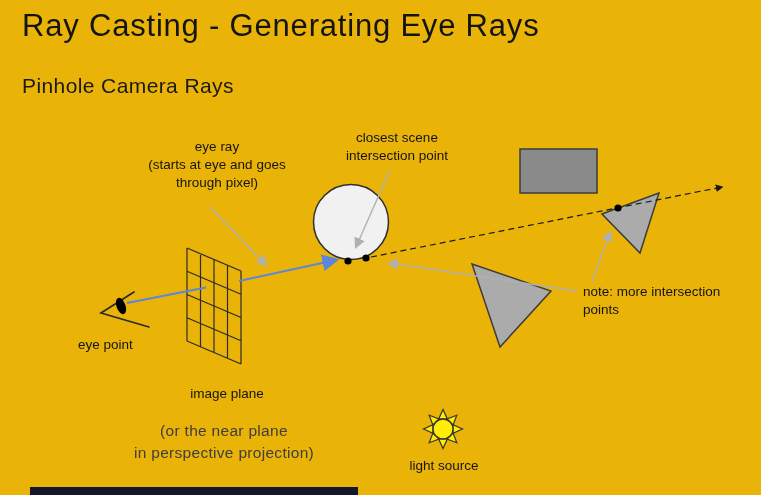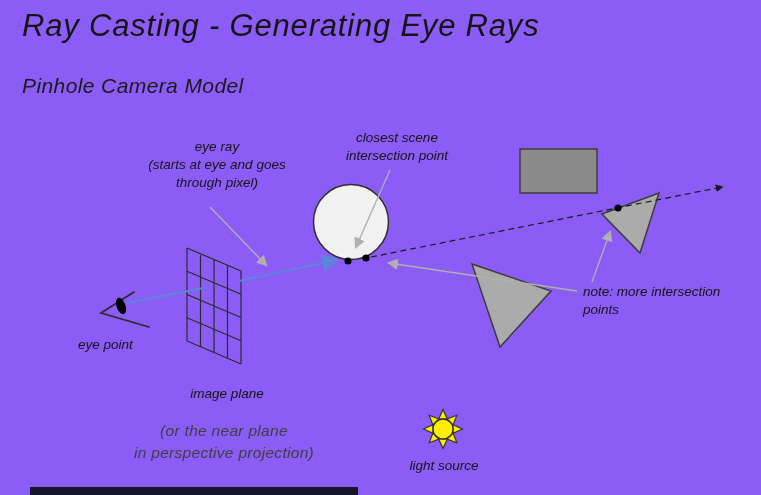--- a/index.html
+++ b/index.html
@@ -1,17 +1,17 @@
 <!DOCTYPE html>
 <html style="--ray-blue: #5c86d9; --sphere-fill: #f1f1f1; --shape-fill: #ababab; --rect-fill: #8a8a8a; --outline-dark: #3c3c3c; --leader-gray: #b0b0b0; --sun-yellow: #ffee00; --footer-bar: #15152e;"><head>
 <meta charset="utf-8">
 <style>
   html,body{margin:0;padding:0;background:#ffffff;}
-  #slide{position:relative;width:761px;height:495px;background:#8b5cf6;overflow:hidden;
-         font-family:"Liberation Sans",sans-serif;font-style:italic;}
+  #slide{position:relative;width:761px;height:495px;background:#eab308;overflow:hidden;
+         font-family:"Liberation Sans",sans-serif;}
   .title{position:absolute;left:22px;top:8px;font-size:31px;letter-spacing:.8px;color:#141414;white-space:nowrap;}
   .subtitle{position:absolute;left:22px;top:74px;font-size:21px;letter-spacing:.4px;color:#1a1a1a;white-space:nowrap;}
   #diagram{position:absolute;left:0;top:0;}
   .lbl{font-family:"Liberation Sans",sans-serif;font-size:13.5px;fill:#141414;}
   .mid{text-anchor:middle;}
   .cap{font-size:15.5px;fill:#3e3e3e;letter-spacing:.3px;}
   .rayBlue{stroke:var(--ray-blue);stroke-width:2;fill:none;}
   .leader{stroke:var(--leader-gray);stroke-width:1.4;fill:none;}
   .dashline{stroke:#1a1a1a;stroke-width:1.2;fill:none;stroke-dasharray:6 4;}
   .gridline{stroke:#2b2b2b;stroke-width:1.2;fill:none;}
@@ -23,21 +23,21 @@
   .eyeStroke{stroke:#2a2a2a;stroke-width:1.7;fill:none;stroke-linecap:round;}
   .sunray{fill:var(--sun-yellow);stroke:#333333;stroke-width:1.2;}
   .sunbody{fill:var(--sun-yellow);stroke:#333333;stroke-width:1.3;}
   .footerbar{position:absolute;left:30px;top:487px;width:328px;height:8px;background:var(--footer-bar);}
 </style>
 </head>
 <body>
 
 <div id="slide">
   <div class="title">Ray Casting - Generating Eye Rays</div>
-  <div class="subtitle">Pinhole Camera Model</div>
+  <div class="subtitle">Pinhole Camera Rays</div>
 
   <svg id="diagram" width="761" height="495" viewBox="0 0 761 495">
     <defs>
       <marker id="mBlue" viewBox="0 0 10 10" refX="8" refY="5" markerWidth="8.5" markerHeight="8.5" orient="auto">
         <path d="M0 0 L10 5 L0 10 z" fill="var(--ray-blue)"></path>
       </marker>
       <marker id="mGray" viewBox="0 0 10 10" refX="8" refY="5" markerWidth="8" markerHeight="8" orient="auto">
         <path d="M0 0 L10 5 L0 10 z" fill="var(--leader-gray)"></path>
       </marker>
       <marker id="mBlack" viewBox="0 0 10 10" refX="8" refY="5" markerWidth="6.5" markerHeight="6.5" orient="auto">

